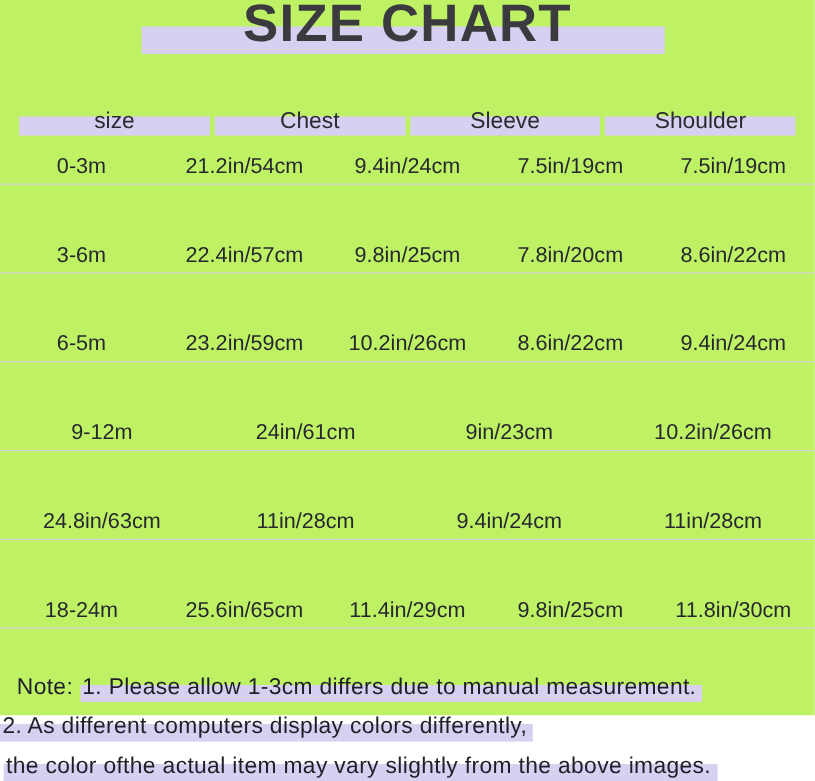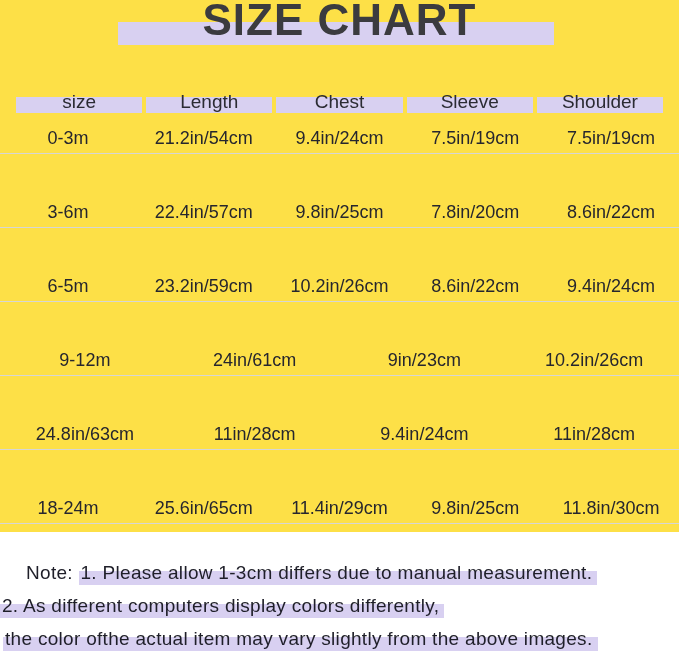--- a/index.html
+++ b/index.html
@@ -8,21 +8,21 @@
     --ink: #26262e;
     --divider: #d6d6d6;
   }
   *{margin:0;padding:0;box-sizing:border-box;}
   html,body{background:#ffffff;}
   body{
     width:679px;height:651px;overflow:hidden;
     font-family:"Liberation Sans","DejaVu Sans",sans-serif;
     color:var(--ink);
   }
-  .page{width:679px;height:532px;position:relative;background:#fde047;}
+  .page{width:679px;height:596px;position:relative;background:#bef264;}
 
   
   .title-wrap{position:relative;height:56px;}
   .title-bar{
     position:absolute;left:118px;top:22px;width:436px;height:23px;
     background:var(--hl);
   }
   .title{
     position:absolute;left:0;top:-4px;width:100%;
     text-align:center;font-size:44px;line-height:48px;
@@ -39,42 +39,41 @@
     display:flex;align-items:flex-end;
     height:74px;border-bottom:1px solid var(--divider);
     padding-bottom:4px;
   }
   .tr:first-child{height:38px;}
   .td{flex:1;text-align:center;font-size:18px;line-height:22px;color:var(--ink);}
 
   
   .note{margin-top:37px;font-size:19px;letter-spacing:0.3px;color:#1f1f29;}
   .note-line{line-height:24px;margin-bottom:9px;white-space:nowrap;}
-  .note-line.l1{padding-left:26px;}
+  .note-line.l1{padding-left:14px;}
   .note-line.l2{}
   .note-line.l3{padding-left:3px;}
   .hl{
     background:linear-gradient(180deg, transparent 38%, var(--hl) 38%);
     padding:0 5px 2px 2px;
   }
 </style>
 </head>
 <body>
 
 <div class="page">
 
   <header class="title-wrap">
     <div class="title-bar"></div>
     <h1 class="title">SIZE CHART</h1>
   </header>
 
   <section class="table">
     <div class="thead" id="thead">
         <div class="th"><span class="bar"></span><span class="txt">size</span></div>
-        <div class="th"><span class="bar"></span><span class="txt">Length</span></div>
         <div class="th"><span class="bar"></span><span class="txt">Chest</span></div>
         <div class="th"><span class="bar"></span><span class="txt">Sleeve</span></div>
         <div class="th"><span class="bar"></span><span class="txt">Shoulder</span></div>
       </div>
     <div class="tbody" id="tbody">
         <div class="tr">
           <div class="td">0-3m</div>
           <div class="td">21.2in/54cm</div>
           <div class="td">9.4in/24cm</div>
           <div class="td">7.5in/19cm</div>

